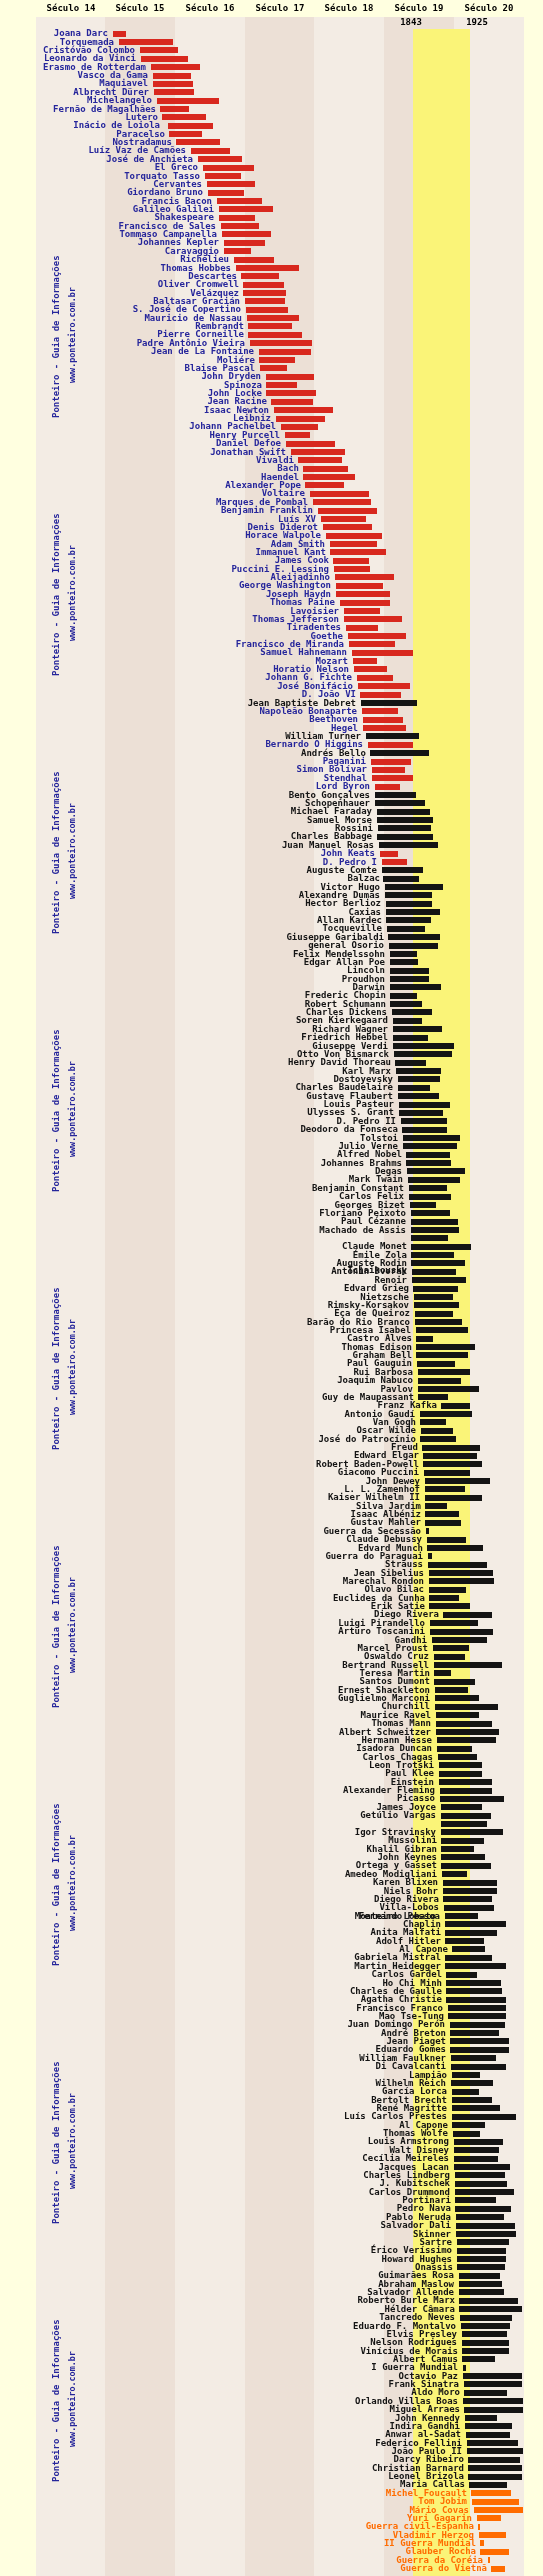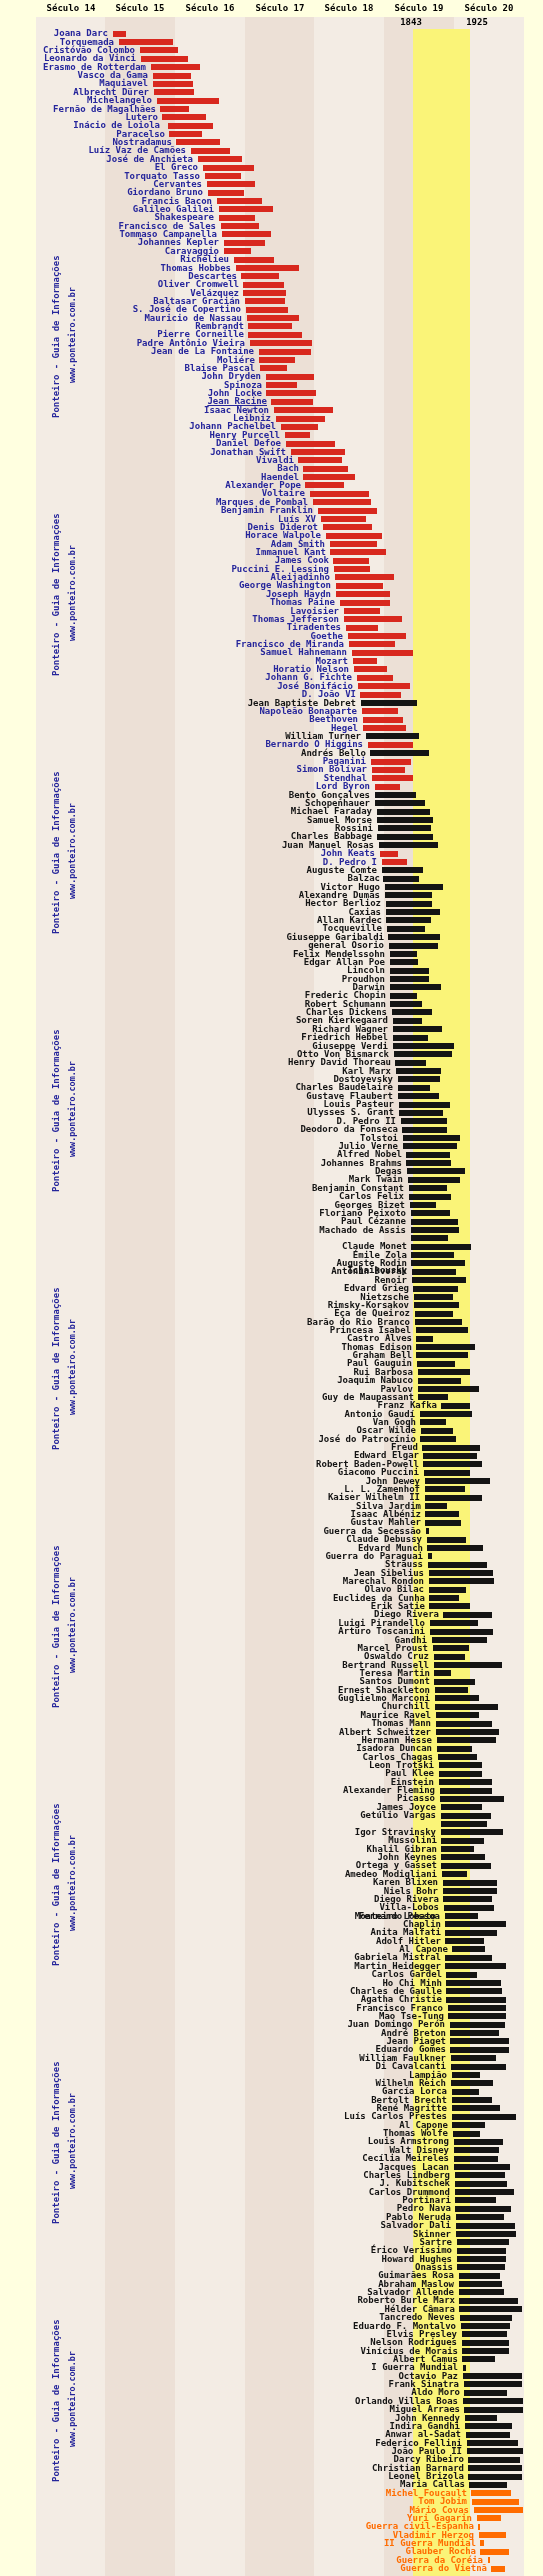--- a/index.html
+++ b/index.html
@@ -130,21 +130,21 @@
       <span class="row-name c-r" style="top: 356px; right: 289px;">Moliére</span>
       <div class="row-bar c-r" style="top: 357px; left: 259px; width: 36px;"></div>
       <span class="row-name c-r" style="top: 364px; right: 289px;">Blaise Pascal</span>
       <div class="row-bar c-r" style="top: 365px; left: 260px; width: 27px;"></div>
       <span class="row-name c-r" style="top: 372px; right: 283px;">John Dryden</span>
       <div class="row-bar c-r" style="top: 374px; left: 266px; width: 48px;"></div>
       <span class="row-name c-r" style="top: 381px; right: 282px;">Spinoza</span>
       <div class="row-bar c-r" style="top: 382px; left: 266px; width: 31px;"></div>
       <span class="row-name c-r" style="top: 389px; right: 282px;">John Locke</span>
       <div class="row-bar c-r" style="top: 390px; left: 266px; width: 50px;"></div>
-      <span class="row-name c-r" style="top: 397px; right: 277px; text-decoration: underline;">Jean Racine</span>
+      <span class="row-name c-r" style="top: 397px; right: 277px;">Jean Racine</span>
       <div class="row-bar c-r" style="top: 399px; left: 271px; width: 42px;"></div>
       <span class="row-name c-r" style="top: 406px; right: 275px;">Isaac Newton</span>
       <div class="row-bar c-r" style="top: 407px; left: 274px; width: 59px;"></div>
       <span class="row-name c-r" style="top: 414px; right: 273px;">Leibniz</span>
       <div class="row-bar c-r" style="top: 416px; left: 276px; width: 49px;"></div>
       <span class="row-name c-r" style="top: 422px; right: 268px;">Johann Pachelbel</span>
       <div class="row-bar c-r" style="top: 424px; left: 281px; width: 37px;"></div>
       <span class="row-name c-r" style="top: 431px; right: 264px;">Henry Purcell</span>
       <div class="row-bar c-r" style="top: 432px; left: 285px; width: 25px;"></div>
       <span class="row-name c-r" style="top: 439px; right: 263px;">Daniel Defoe</span>

